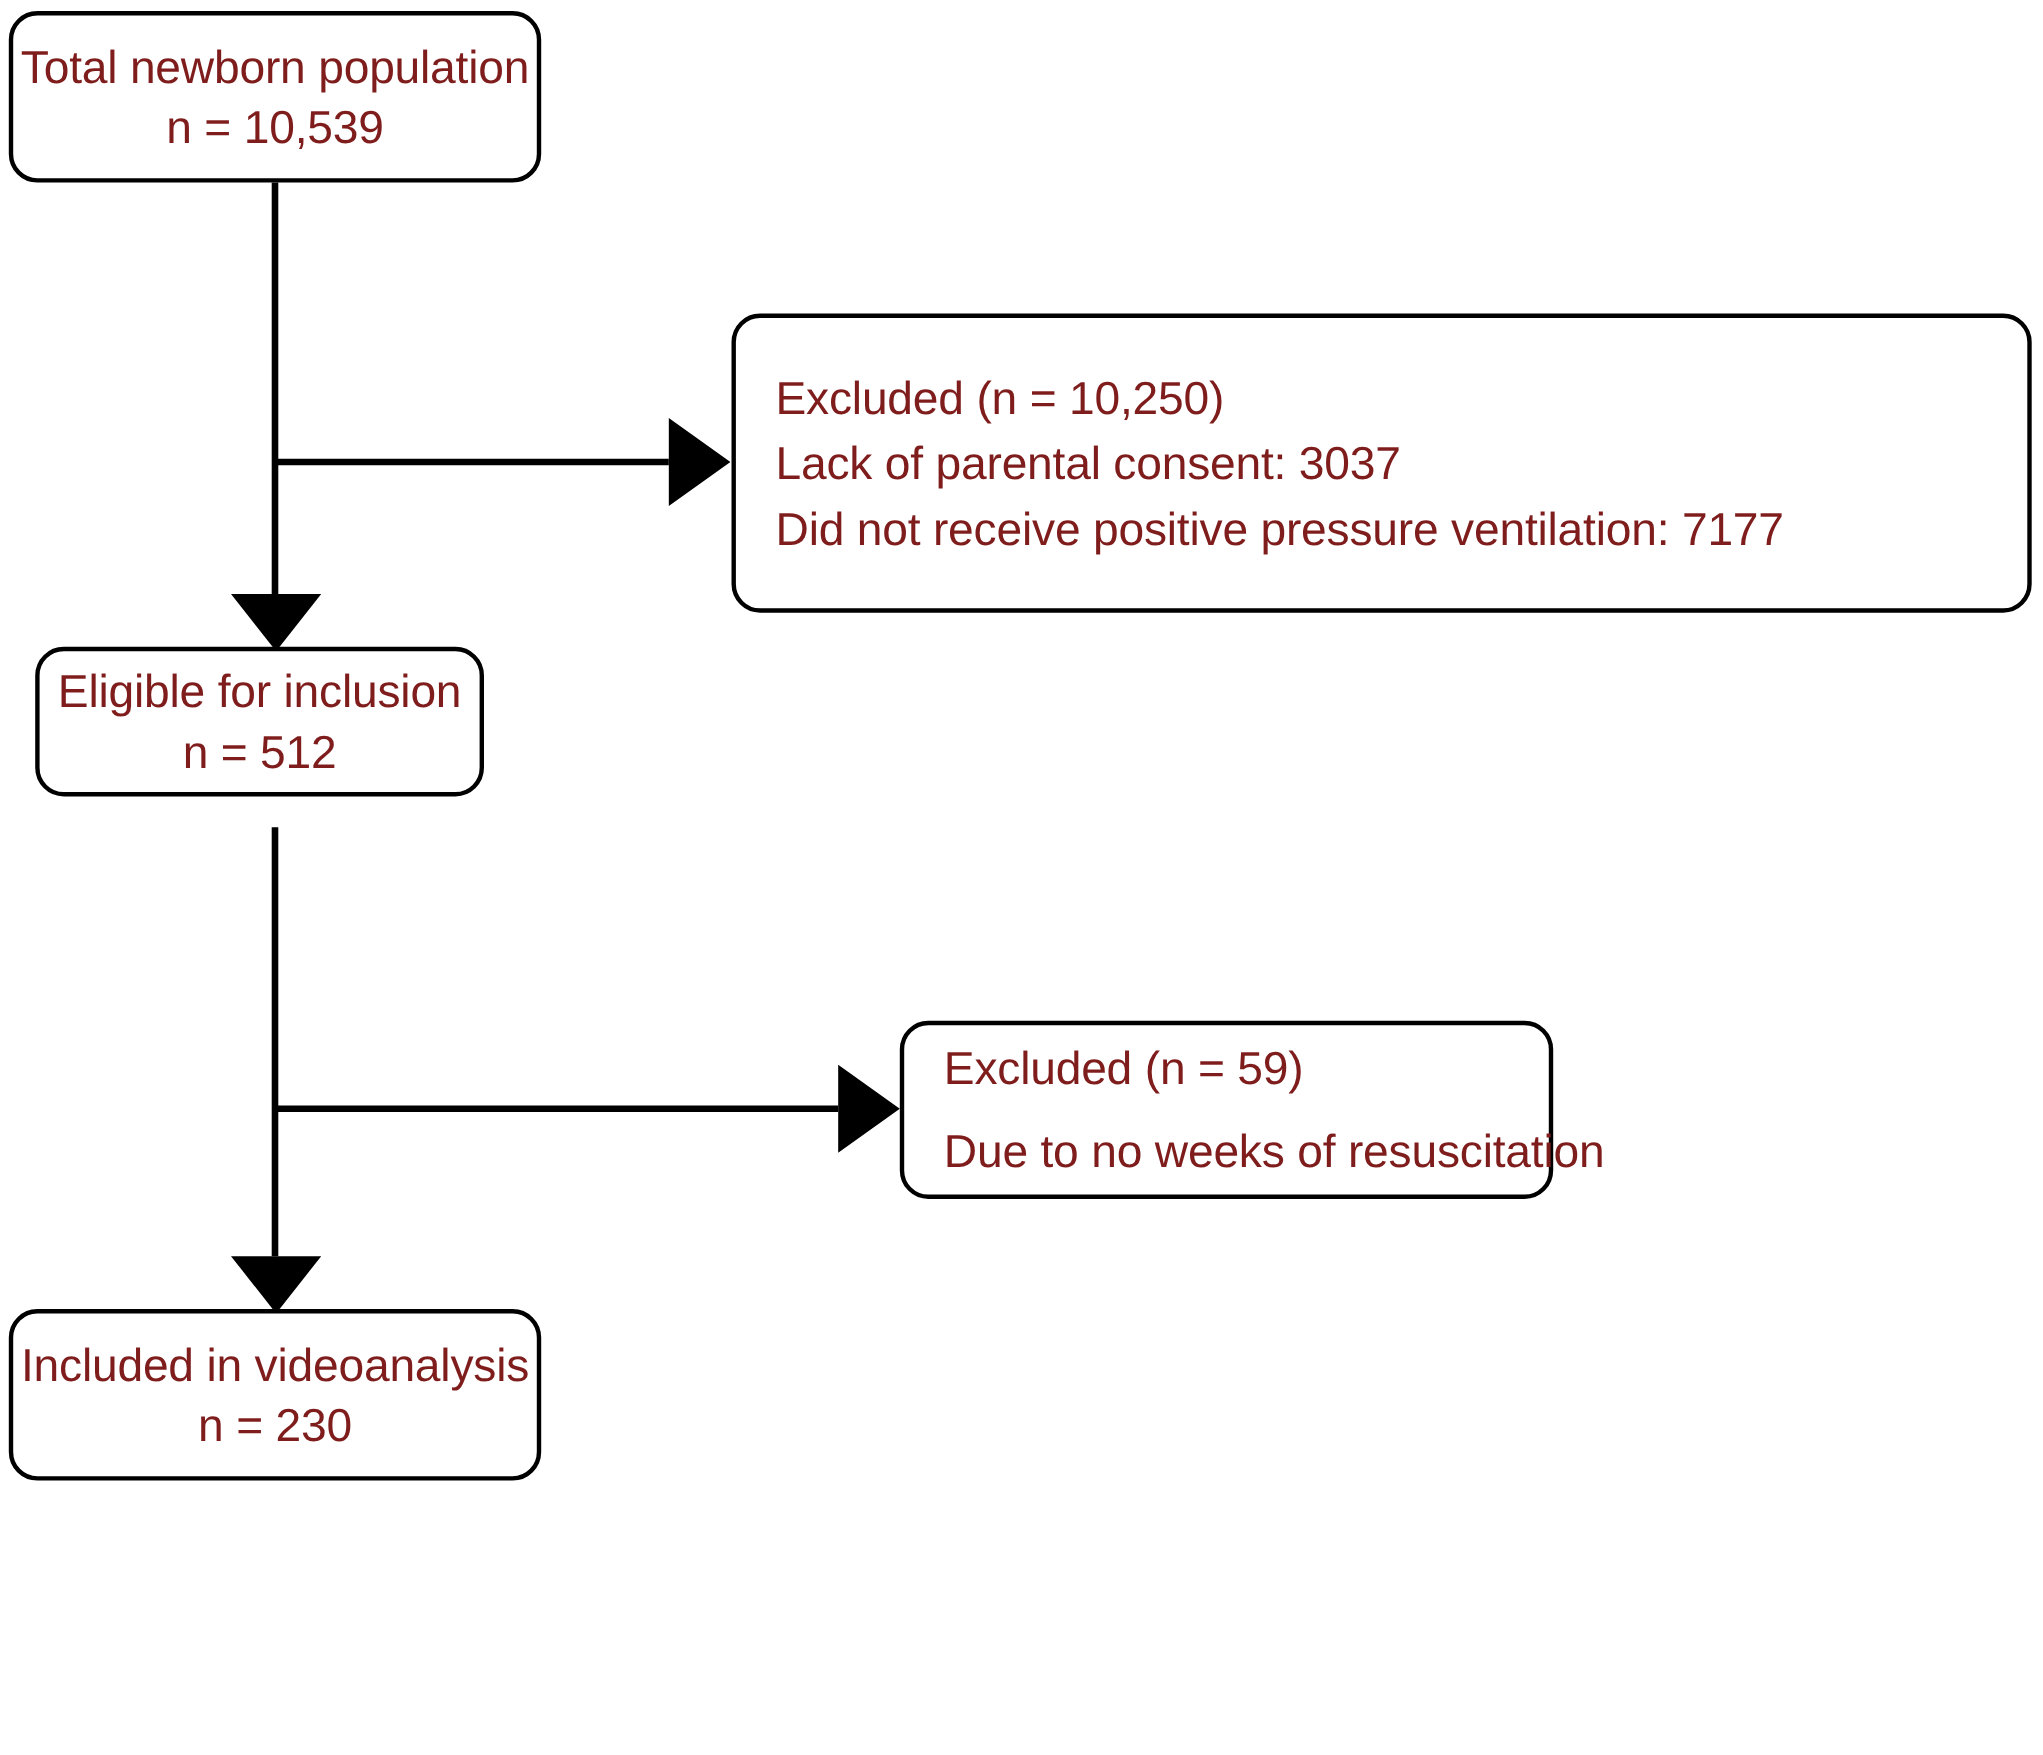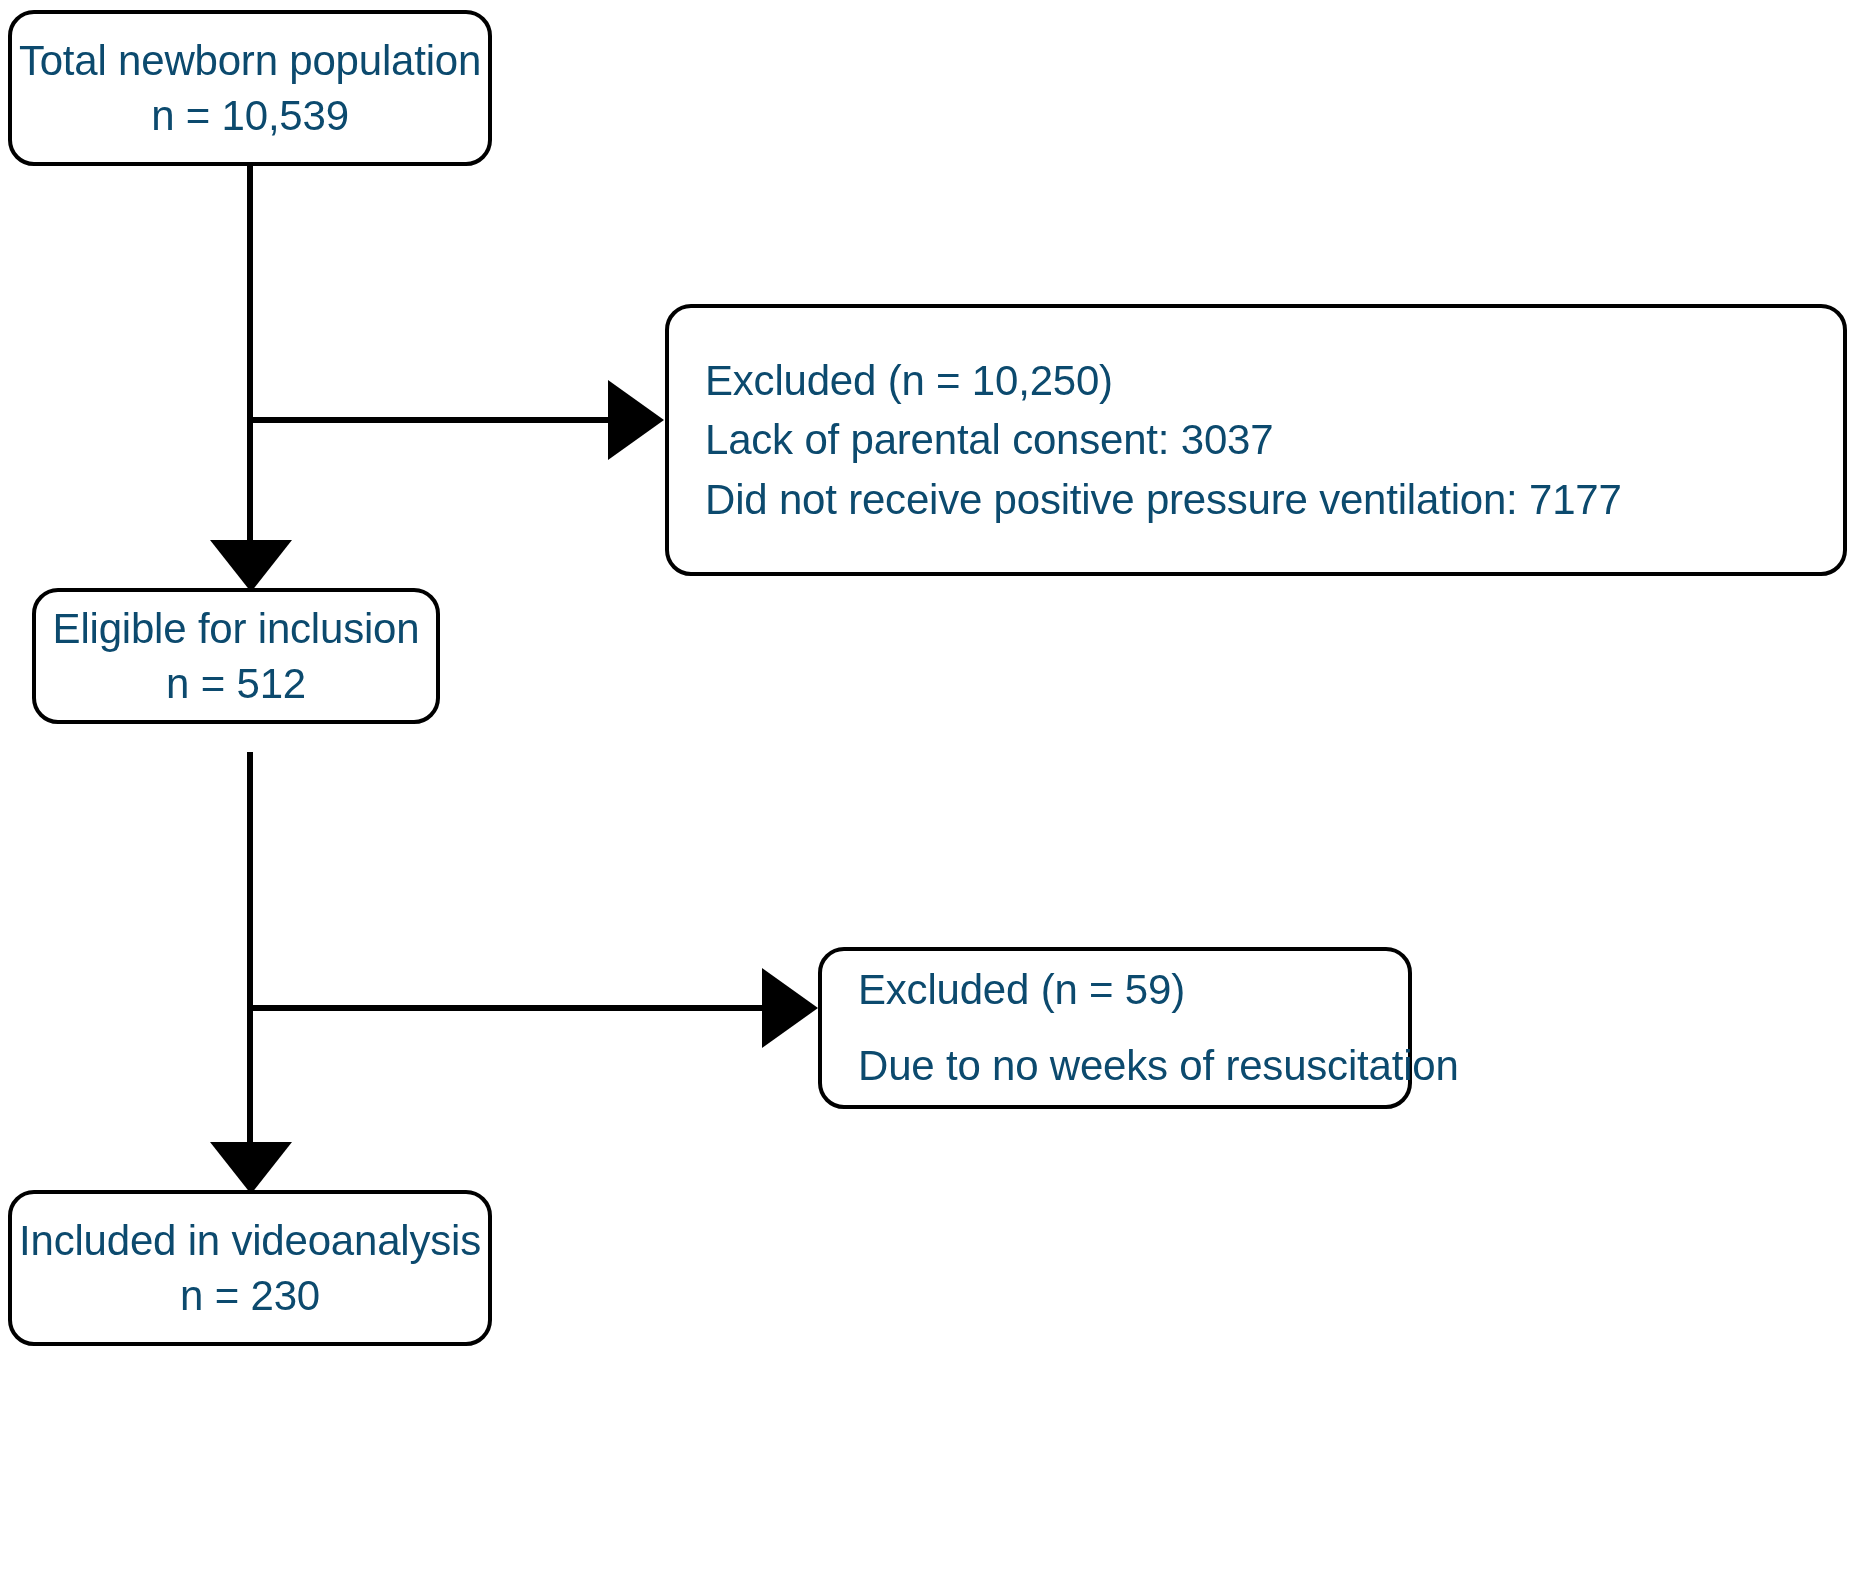--- a/index.html
+++ b/index.html
@@ -26,32 +26,31 @@
   }
   .node {
     position: absolute;
     box-sizing: border-box;
     border: 4px solid #000000;
     border-radius: 26px;
     background: #ffffff;
     display: flex;
     flex-direction: column;
     justify-content: center;
-    color: #0c4a6e;
+    color: #7f1d1d;
     font-family: "Liberation Sans", sans-serif;
   }
   .node-centered {
     align-items: center;
     text-align: center;
   }
   .node-left {
     align-items: flex-start;
     text-align: left;
     padding-left: 36px;
-    margin-top: 19px;
   }
   .node .line {
     font-size: 42px;
     line-height: 1.32;
     white-space: nowrap;
     letter-spacing: -0.2px;
   }
   .node-left .line {
     line-height: 1.42;
   }

